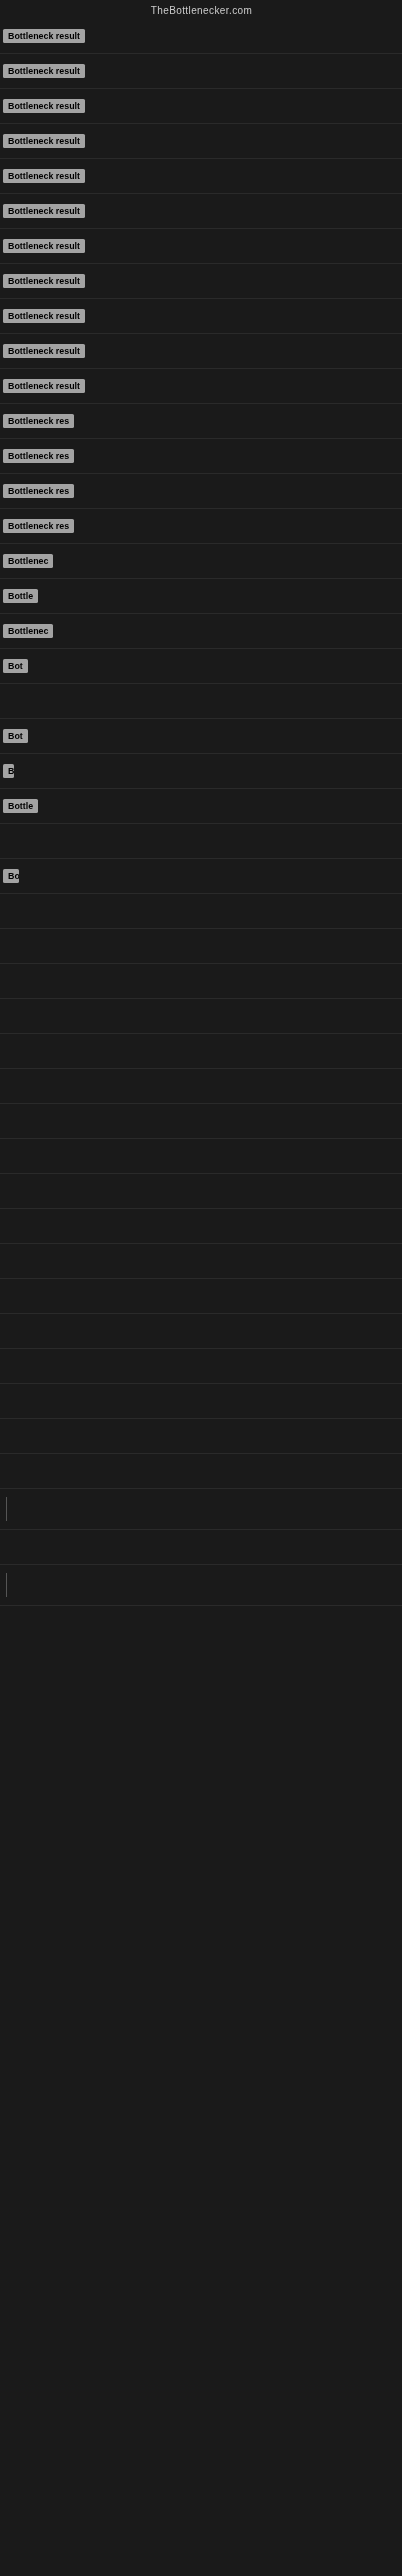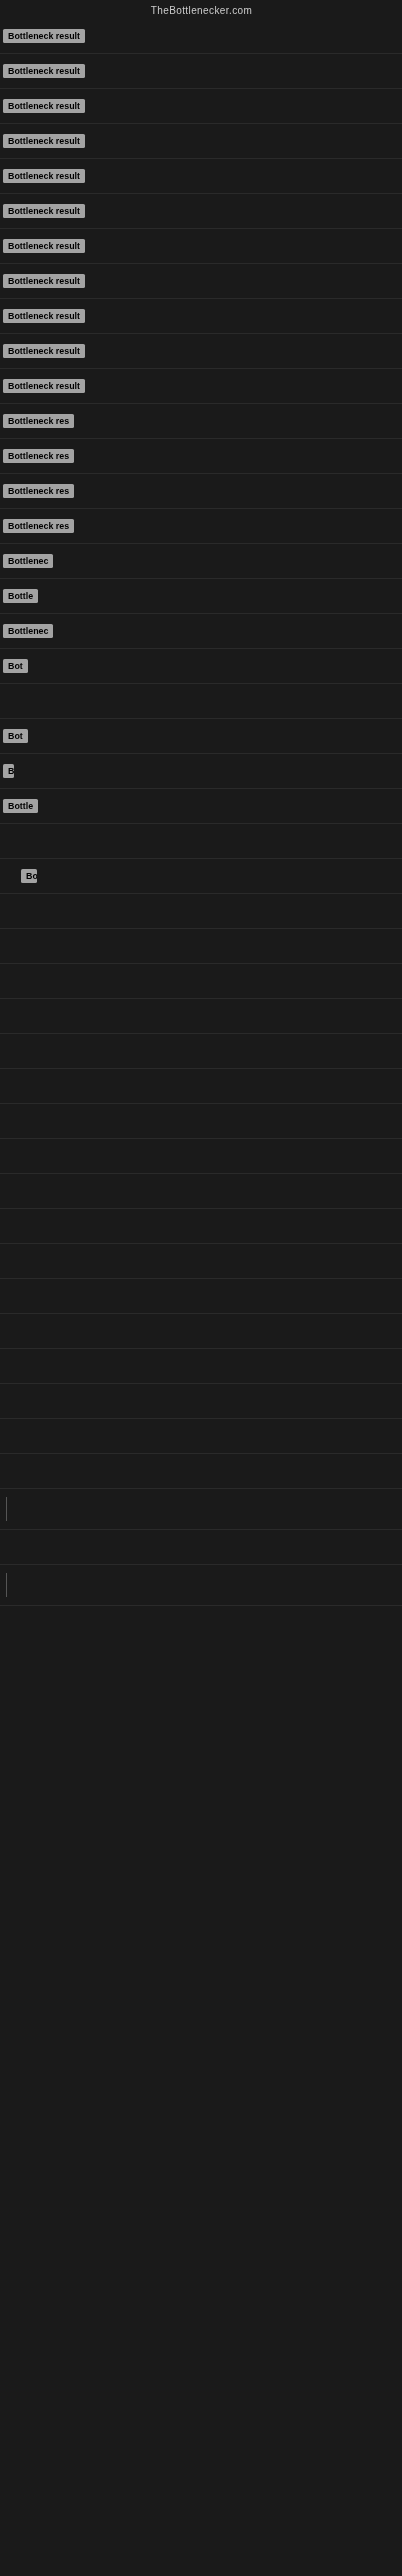--- a/index.html
+++ b/index.html
@@ -121,21 +121,21 @@
       <span class="bottleneck-badge" style="max-width: 26px;">Bot</span>
     </div>
     <div class="row">
       <span class="bottleneck-badge" style="max-width: 11.3px;">B</span>
     </div>
     <div class="row">
       <span class="bottleneck-badge" style="max-width: 44px;">Bottle</span>
     </div>
     <div class="row" style="min-height: 35px;"></div>
     <div class="row">
-      <span class="bottleneck-badge" style="max-width: 16px; margin-left: 18px;">Bo</span>
+      <span class="bottleneck-badge" style="max-width: 16px;">Bo</span>
     </div>
     <div class="row" style="min-height: 35px;"></div>
     <div class="row" style="min-height: 35px;"></div>
     <div class="row" style="min-height: 35px;"></div>
     <div class="row" style="min-height: 35px;"></div>
     <div class="row" style="min-height: 35px;"></div>
     <div class="row" style="min-height: 35px;"></div>
     <div class="row" style="min-height: 35px;"></div>
     <div class="row" style="min-height: 35px;"></div>
     <div class="row" style="min-height: 35px;"></div>

